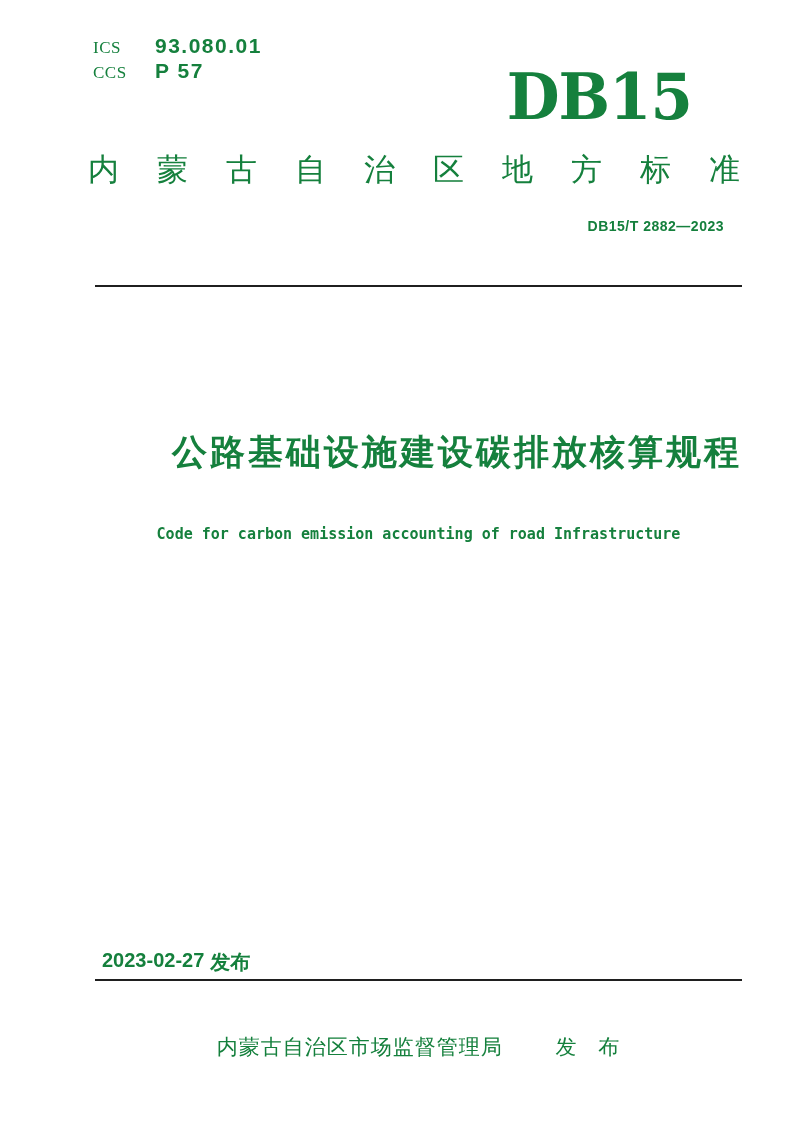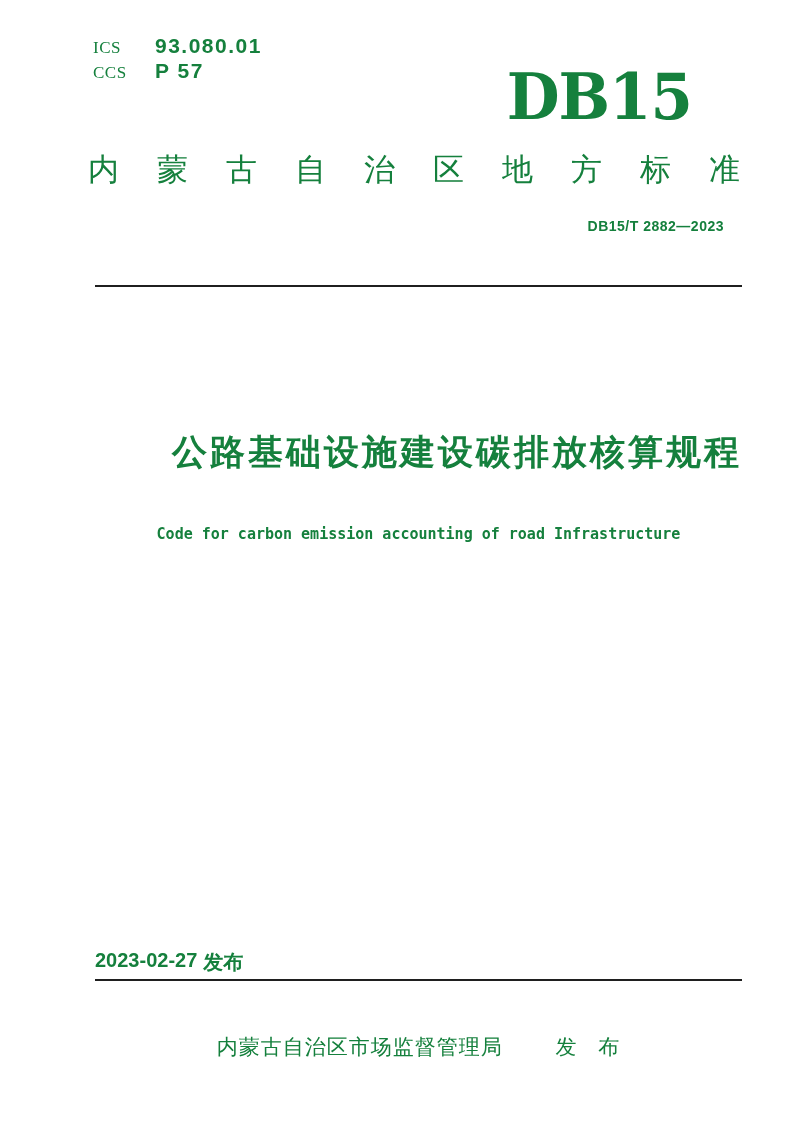--- a/index.html
+++ b/index.html
@@ -121,21 +121,21 @@
   .dates-row {
     position: absolute;
     left: 95px;
     right: 58px;
     top: 949px;
     display: flex;
     justify-content: space-between;
     font-size: 20px;
     font-weight: bold;
   }
-  .date-item { display: flex; }
+  .date-item { display: flex; margin-left: 7px; }
   .date-item .date-label { margin-left: 6px; font-family: Liberation Serif, serif; }
 
   
   .issuer-line {
     position: absolute;
     left: 95px;
     right: 58px;
     top: 1033px;
     text-align: center;
     font-size: 21px;

